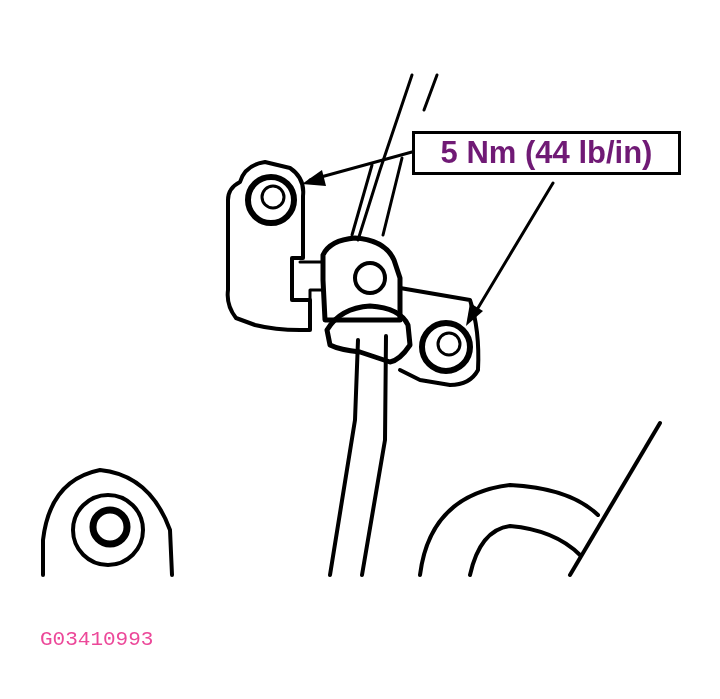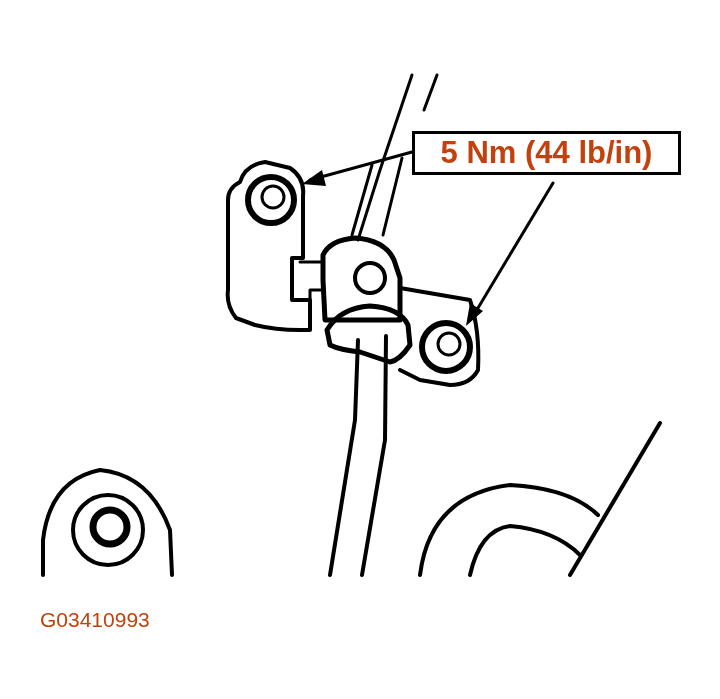--- a/index.html
+++ b/index.html
@@ -2,26 +2,26 @@
 <html><head>
   <meta charset="utf-8">
   <style>
     html, body { margin: 0; padding: 0; background: #ffffff; }
     body { width: 720px; height: 699px; position: relative; overflow: hidden; font-family: "Liberation Sans", sans-serif; }
     #canvas { position: absolute; left: 0; top: 0; width: 720px; height: 699px; }
     .callout-box {
       position: absolute; left: 412px; top: 131px; width: 269px; height: 44px;
       border: 3px solid #000; background: #fff; box-sizing: border-box;
       display: flex; align-items: center; justify-content: center;
-      font-family: "Liberation Sans", sans-serif; font-weight: bold; font-size: 31px; color: #c2410c;
+      font-family: "Liberation Sans", sans-serif; font-weight: bold; font-size: 31px; color: #701a75;
       letter-spacing: 0px; white-space: nowrap;
     }
     .figure-id {
-      position: absolute; left: 40px; top: 608px;
-      font-family: Liberation Sans, sans-serif; font-size: 21px; color: #c2410c;
+      position: absolute; left: 40px; top: 628px;
+      font-family: Liberation Mono, monospace; font-size: 21px; color: #ec4899;
     }
   </style>
 </head>
 <body>
 
 <svg id="canvas" viewBox="0 0 720 699" xmlns="http://www.w3.org/2000/svg">
   <g fill="none" stroke="#000" stroke-width="4" stroke-linejoin="round" stroke-linecap="round">
 
     <path d="M412 75 L380 170 L358 240" stroke-width="3"></path>
     <path d="M437 75 L424 110" stroke-width="3"></path>

